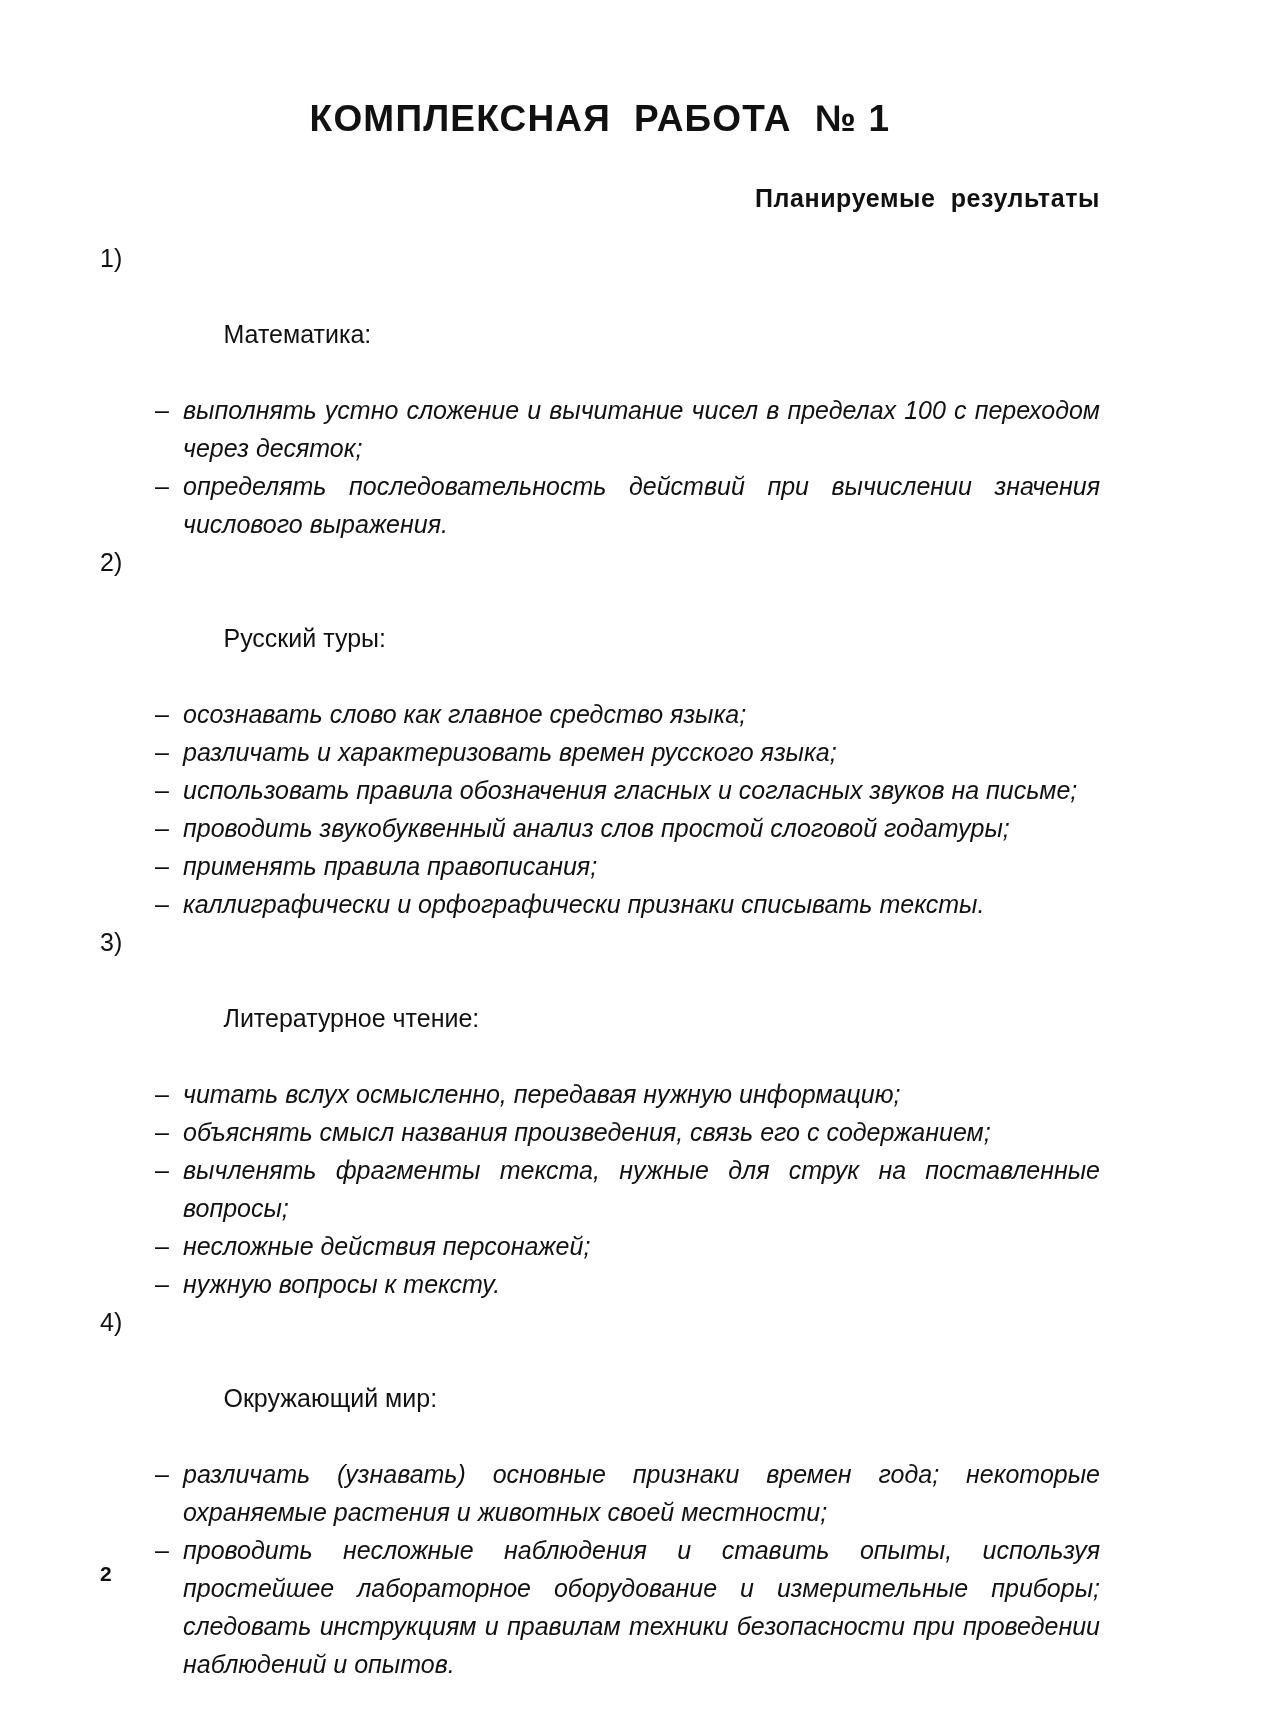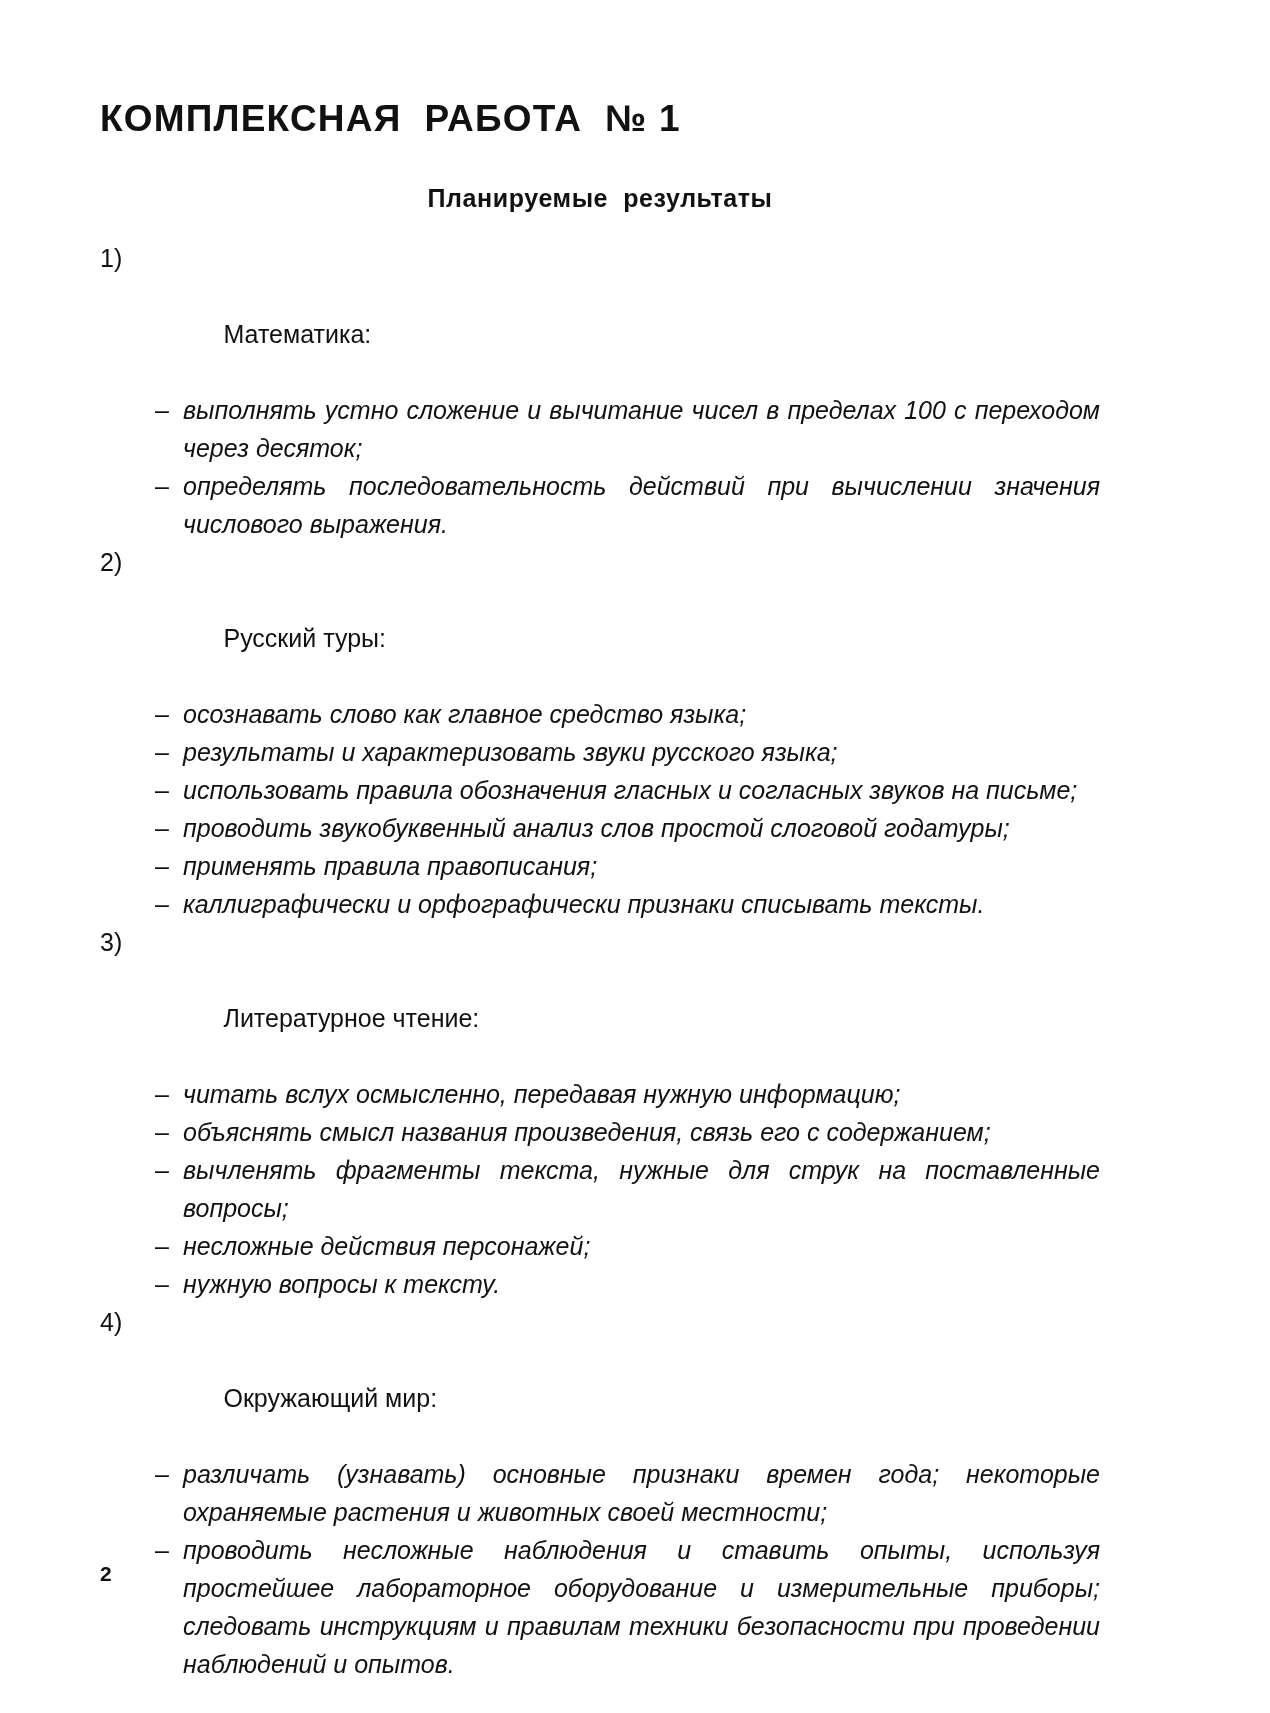--- a/index.html
+++ b/index.html
@@ -24,29 +24,30 @@
   }
   .content {
     position: absolute;
     left: 100px;
     top: 0;
     width: 1000px;
   }
 
   
   .doc-title {
+    text-align: center;
     font-size: 37px;
     font-weight: bold;
     letter-spacing: 1.2px;
     margin: 0;
     padding-top: 98px;
     white-space: pre;
   }
   .doc-subtitle {
-    text-align: center;
+    text-align: right;
     font-size: 25px;
     font-weight: bold;
     letter-spacing: 0.6px;
     margin: 0;
     padding-top: 44px;
     white-space: pre;
   }
 
   
   .results {
@@ -154,21 +155,21 @@
           <span class="group-num">2)</span>
           <span>Русский туры:</span>
         </div>
         <div class="sub-list">
           <div class="sub-item">
             <span class="dash">–</span>
             <span class="txt">осознавать слово как главное средство языка;</span>
           </div>
           <div class="sub-item">
             <span class="dash">–</span>
-            <span class="txt">результаты и характеризовать звуки русского языка;</span>
+            <span class="txt">различать и характеризовать времен русского языка;</span>
           </div>
           <div class="sub-item">
             <span class="dash">–</span>
             <span class="txt">использовать правила обозначения гласных и согласных звуков на письме;</span>
           </div>
           <div class="sub-item">
             <span class="dash">–</span>
             <span class="txt">проводить звукобуквенный анализ слов простой слоговой года­туры;</span>
           </div>
           <div class="sub-item">

